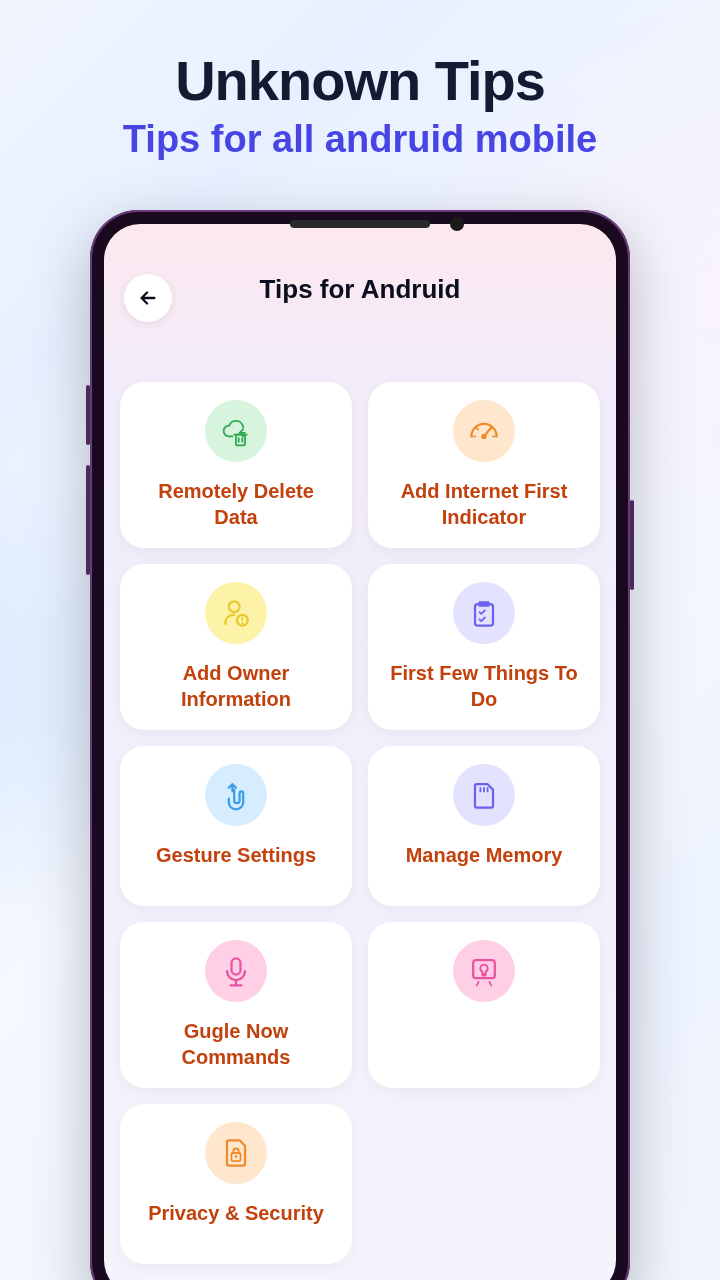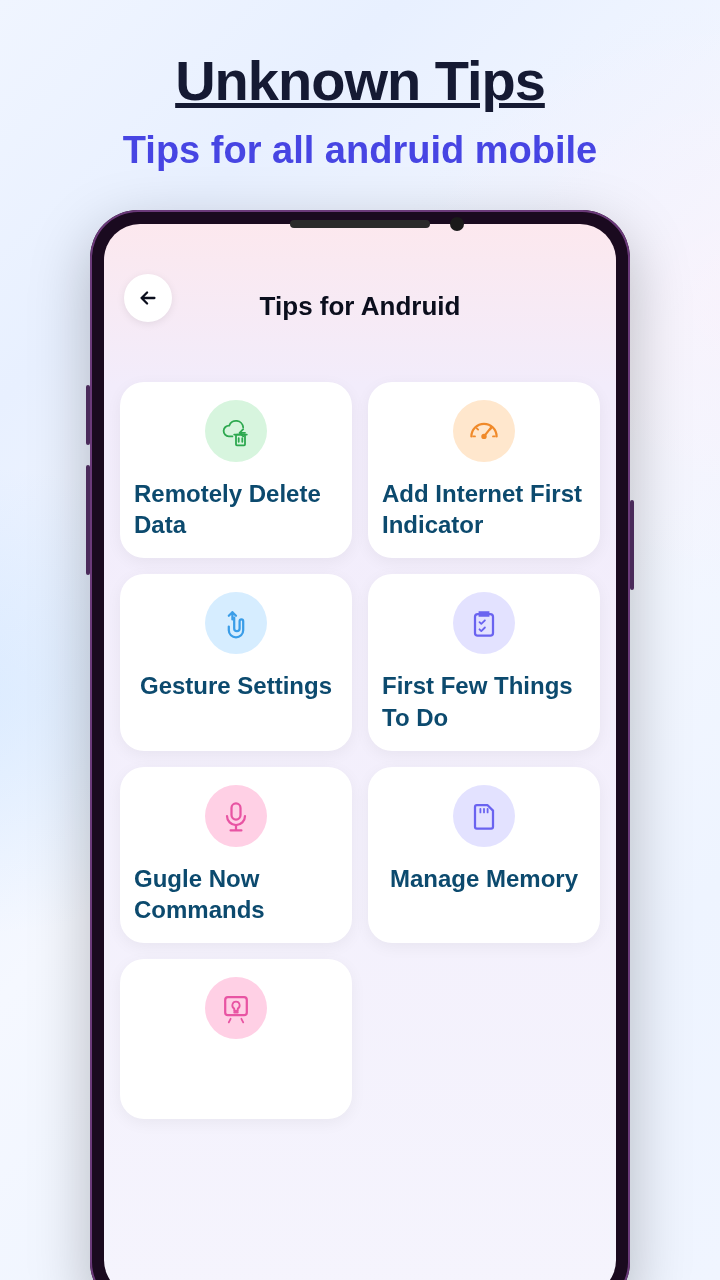--- a/index.html
+++ b/index.html
@@ -21,27 +21,26 @@
 .header-section {
   text-align: center;
   padding-top: 48px;
   position: relative;
 }
 .main-title {
   font-size: 56px;
   font-weight: 800;
   color: #151a33;
   letter-spacing: -1px;
-  text-decoration: underline;
 }
 .subtitle {
   font-size: 38px;
   font-weight: 600;
   color: #4745e3;
-  margin-top: 16px;
+  margin-top: 5px;
 }
 .phone-frame {
   position: absolute;
   left: 50%;
   transform: translateX(-50%);
   top: 210px;
   width: 540px;
   height: 1100px;
   background: #1a0a1f;
   border-radius: 48px;
@@ -72,21 +71,21 @@
   top: 7px;
   left: calc(50% + 90px);
   width: 14px;
   height: 14px;
   background: #1a1a1a;
   border-radius: 50%;
   z-index: 10;
 }
 .app-header {
   display: flex;
-  align-items: flex-end;
+  align-items: flex-start;
   padding: 50px 20px 20px 20px;
 }
 .back-btn {
   width: 48px;
   height: 48px;
   background: #fff;
   border-radius: 50%;
   display: flex;
   align-items: center;
   justify-content: center;
@@ -119,23 +118,24 @@
 .tip-icon-wrap {
   width: 62px;
   height: 62px;
   border-radius: 50%;
   display: flex;
   align-items: center;
   justify-content: center;
   margin-bottom: 16px;
 }
 .tip-label {
-  font-size: 24px;
+  font-size: 20px;
   font-weight: 600;
-  color: #0c4a6e;
+  color: #c2410c;
+  text-align: center;
   line-height: 1.3;
 }
 .side-btn {
   position: absolute;
   background: #4a2a5a;
   border-radius: 2px;
 }
 .side-btn.left1 { left: -4px; top: 175px; width: 4px; height: 60px; }
 .side-btn.left2 { left: -4px; top: 255px; width: 4px; height: 110px; }
 .side-btn.right1 { right: -4px; top: 290px; width: 4px; height: 90px; }
@@ -182,60 +182,82 @@
             <svg width="36" height="36" viewBox="0 0 40 40">
               <path d="M6 26a14 14 0 0128 0" stroke="#f08a2a" stroke-width="2.5" fill="none" stroke-linecap="round"></path>
               <circle cx="20" cy="26" r="3" fill="#f08a2a"></circle>
               <path d="M20 26l8-10" stroke="#f08a2a" stroke-width="2.5" stroke-linecap="round"></path>
               <path d="M8 26h2M30 26h2M12 17l1.5 1.5M28 17l-1.5 1.5" stroke="#f08a2a" stroke-width="2" stroke-linecap="round"></path>
             </svg>
           </div>
           <div class="tip-label">Add Internet First Indicator</div>
         </div>
         <div class="tip-card">
-          <div class="tip-icon-wrap" style="background: rgb(214, 237, 255);">
-            <svg width="36" height="36" viewBox="0 0 40 40">
-              <path d="M18 14v12a3 3 0 006 0v-8a2 2 0 014 0v10a8 8 0 01-16 0v-4" stroke="#3a9de8" stroke-width="2.5" fill="none" stroke-linecap="round" stroke-linejoin="round"></path>
-              <path d="M12 12l4-4 4 4M16 8v8" stroke="#3a9de8" stroke-width="2.5" fill="none" stroke-linecap="round" stroke-linejoin="round"></path>
-            </svg>
-          </div>
-          <div class="tip-label">Gesture Settings</div>
+          <div class="tip-icon-wrap" style="background: rgb(253, 243, 168);">
+            <svg width="36" height="36" viewBox="0 0 40 40">
+              <circle cx="18" cy="13" r="6" stroke="#e8c92d" stroke-width="2.5" fill="none"></circle>
+              <path d="M8 32c0-6 4-10 10-10" stroke="#e8c92d" stroke-width="2.5" fill="none" stroke-linecap="round"></path>
+              <circle cx="27" cy="28" r="6" stroke="#e8c92d" stroke-width="2.5" fill="none"></circle>
+              <path d="M27 25v3M27 31v.5" stroke="#e8c92d" stroke-width="2" stroke-linecap="round"></path>
+            </svg>
+          </div>
+          <div class="tip-label">Add Owner Information</div>
         </div>
         <div class="tip-card">
           <div class="tip-icon-wrap" style="background: rgb(227, 226, 255);">
             <svg width="36" height="36" viewBox="0 0 40 40">
               <rect x="10" y="10" width="20" height="24" rx="3" stroke="#6a63f0" stroke-width="2.5" fill="none"></rect>
               <path d="M15 8h10v4H15z" stroke="#6a63f0" stroke-width="2" fill="none"></path>
               <path d="M15 19l2 2 4-4M15 27l2 2 4-4" stroke="#6a63f0" stroke-width="2" fill="none" stroke-linecap="round" stroke-linejoin="round"></path>
             </svg>
           </div>
           <div class="tip-label">First Few Things To Do</div>
         </div>
         <div class="tip-card">
+          <div class="tip-icon-wrap" style="background: rgb(214, 237, 255);">
+            <svg width="36" height="36" viewBox="0 0 40 40">
+              <path d="M18 14v12a3 3 0 006 0v-8a2 2 0 014 0v10a8 8 0 01-16 0v-4" stroke="#3a9de8" stroke-width="2.5" fill="none" stroke-linecap="round" stroke-linejoin="round"></path>
+              <path d="M12 12l4-4 4 4M16 8v8" stroke="#3a9de8" stroke-width="2.5" fill="none" stroke-linecap="round" stroke-linejoin="round"></path>
+            </svg>
+          </div>
+          <div class="tip-label">Gesture Settings</div>
+        </div>
+        <div class="tip-card">
+          <div class="tip-icon-wrap" style="background: rgb(227, 226, 255);">
+            <svg width="36" height="36" viewBox="0 0 40 40">
+              <path d="M12 8h12l6 6v18a2 2 0 01-2 2H12a2 2 0 01-2-2V10a2 2 0 012-2z" stroke="#6a63f0" stroke-width="2.5" fill="none" stroke-linejoin="round"></path>
+              <path d="M16 12v4M20 12v4M24 12v4" stroke="#6a63f0" stroke-width="2" stroke-linecap="round"></path>
+            </svg>
+          </div>
+          <div class="tip-label">Manage Memory</div>
+        </div>
+        <div class="tip-card">
           <div class="tip-icon-wrap" style="background: rgb(255, 208, 229);">
             <svg width="36" height="36" viewBox="0 0 40 40">
               <rect x="15" y="6" width="10" height="18" rx="5" stroke="#e854a3" stroke-width="2.5" fill="none"></rect>
               <path d="M10 20a10 10 0 0020 0M20 30v6M14 36h12" stroke="#e854a3" stroke-width="2.5" fill="none" stroke-linecap="round"></path>
             </svg>
           </div>
           <div class="tip-label">Gugle Now Commands</div>
-        </div>
-        <div class="tip-card">
-          <div class="tip-icon-wrap" style="background: rgb(227, 226, 255);">
-            <svg width="36" height="36" viewBox="0 0 40 40">
-              <path d="M12 8h12l6 6v18a2 2 0 01-2 2H12a2 2 0 01-2-2V10a2 2 0 012-2z" stroke="#6a63f0" stroke-width="2.5" fill="none" stroke-linejoin="round"></path>
-              <path d="M16 12v4M20 12v4M24 12v4" stroke="#6a63f0" stroke-width="2" stroke-linecap="round"></path>
-            </svg>
-          </div>
-          <div class="tip-label">Manage Memory</div>
         </div>
         <div class="tip-card">
           <div class="tip-icon-wrap" style="background: rgb(255, 208, 229);">
             <svg width="36" height="36" viewBox="0 0 40 40">
               <rect x="8" y="8" width="24" height="20" rx="3" stroke="#e854a3" stroke-width="2.5" fill="none"></rect>
               <path d="M20 13a4 4 0 00-2 7.5V23h4v-2.5A4 4 0 0020 13zM18 25h4" stroke="#e854a3" stroke-width="2" fill="none" stroke-linecap="round"></path>
               <path d="M14 32l-2 4M26 32l2 4" stroke="#e854a3" stroke-width="2" stroke-linecap="round"></path>
             </svg>
           </div>
         </div>
+        <div class="tip-card">
+          <div class="tip-icon-wrap" style="background: rgb(255, 231, 205);">
+            <svg width="36" height="36" viewBox="0 0 40 40">
+              <path d="M12 6h12l6 6v20a2 2 0 01-2 2H12a2 2 0 01-2-2V8a2 2 0 012-2z" stroke="#f08a2a" stroke-width="2.5" fill="none" stroke-linejoin="round"></path>
+              <rect x="15" y="20" width="10" height="9" rx="1.5" stroke="#f08a2a" stroke-width="2" fill="none"></rect>
+              <path d="M17 20v-2a3 3 0 016 0v2" stroke="#f08a2a" stroke-width="2" fill="none"></path>
+              <circle cx="20" cy="24" r="1.5" fill="#f08a2a"></circle>
+            </svg>
+          </div>
+          <div class="tip-label">Privacy &amp; Security</div>
+        </div>
       </div>
   </div>
 </div>
 
 </body></html>

